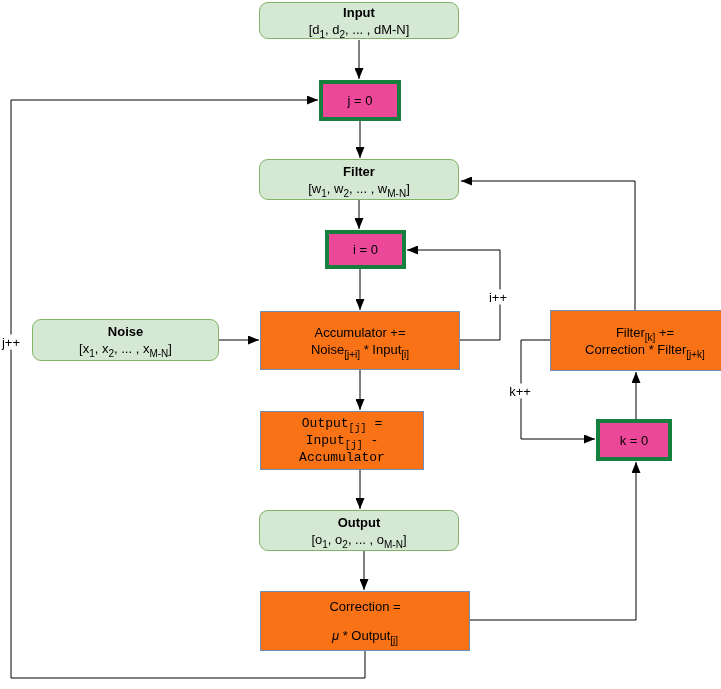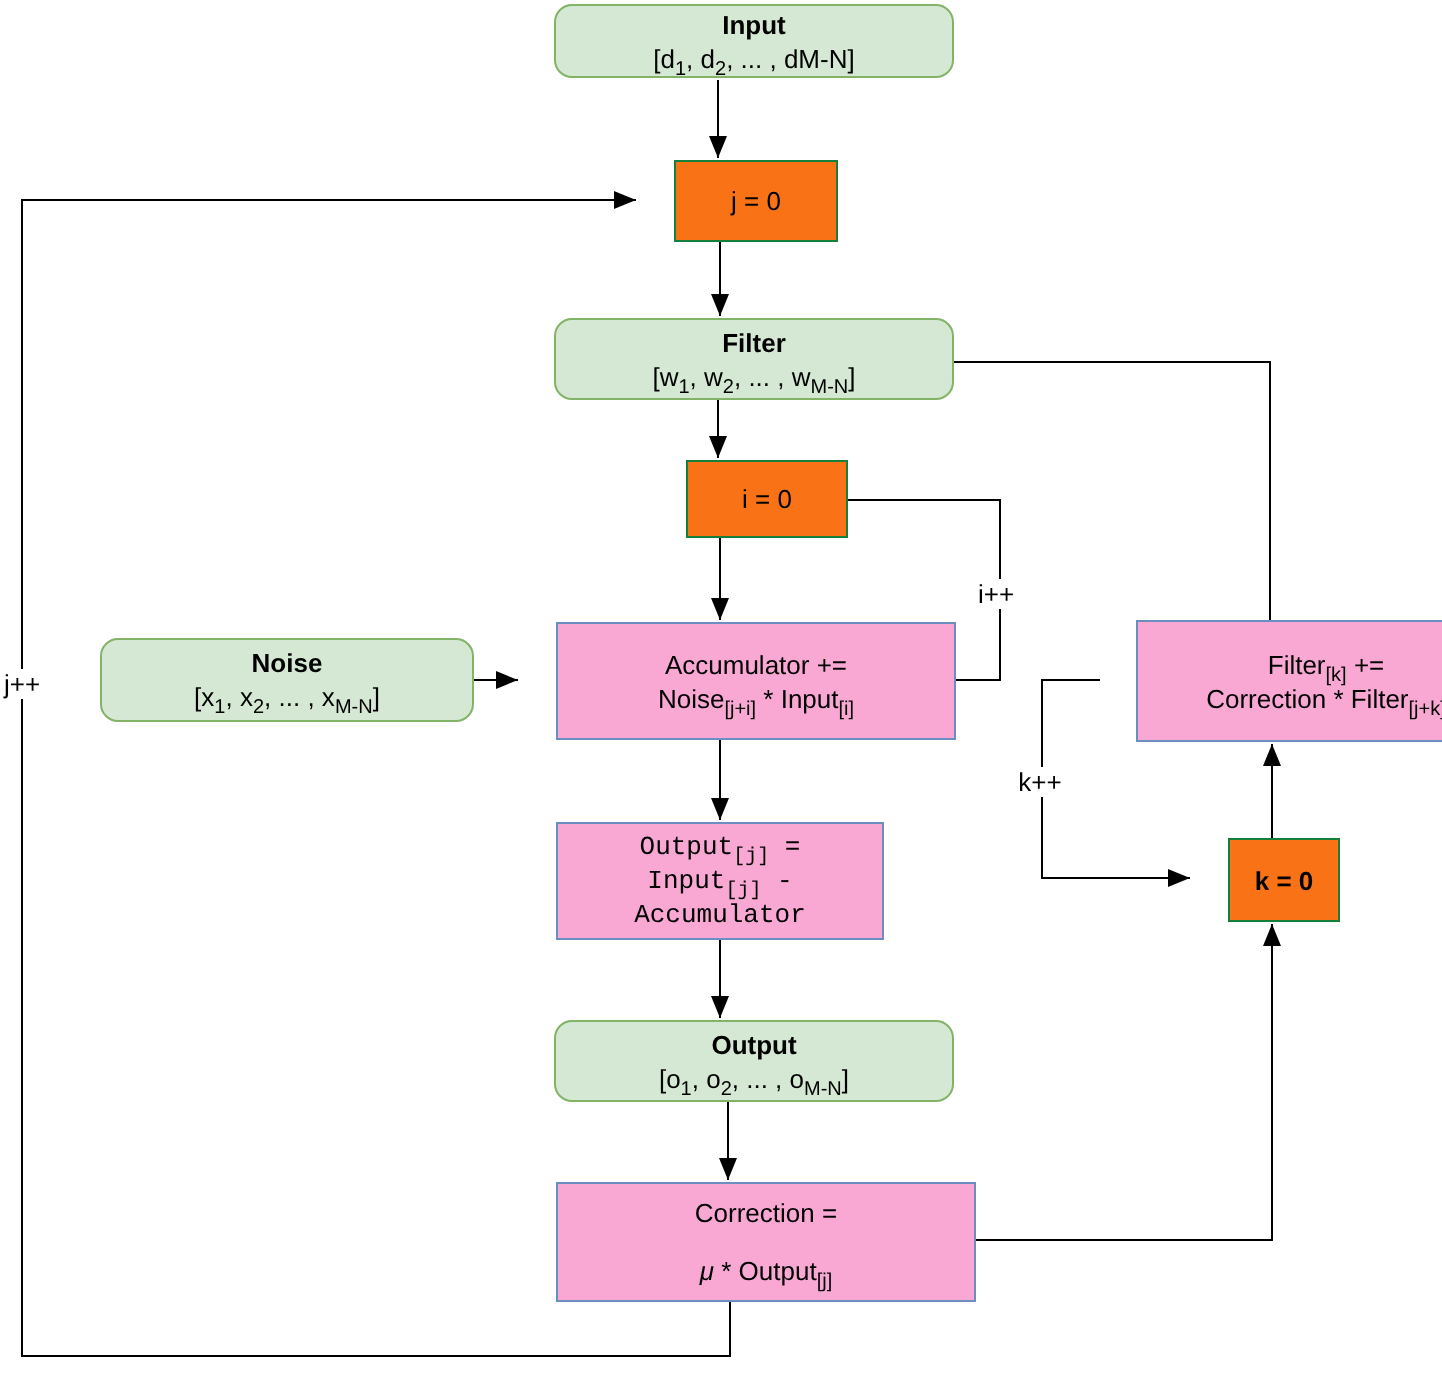--- a/index.html
+++ b/index.html
@@ -17,25 +17,24 @@
   .node {
     position: absolute;
     z-index: 2;
     box-sizing: border-box;
     display: flex;
     flex-direction: column;
     justify-content: center;
     align-items: center;
     text-align: center;
     line-height: 17px;
-    margin-left: 18px;
   }
   .green  { background: #d5e8d4; border: 1px solid #82b366; border-radius: 9px; }
-  .orange { background: #f97316; border: 1px solid #15803d; }
-  .blue   { background: #f9a8d4; border: 1px solid #6c8ebf; text-align: center; }
+  .orange { background: #ec4899; border: 4px solid #15803d; }
+  .blue   { background: #f97316; border: 1px solid #6c8ebf; text-align: center; }
   .node .title { font-weight: bold; }
   sub { font-size: 10px; line-height: 0; }
   .mu { font-style: italic; }
   .loop-label {
     position: absolute;
     z-index: 3;
     background: #ffffff;
     padding: 0 2px;
     transform: translate(-50%, -50%);
     line-height: 15px;
@@ -110,21 +109,21 @@
   <div class="node blue" style="left:260px; top:591px; width:210px; height:60px;gap:12px;">
     <div>Correction =</div>
     <div><span class="mu">μ</span><span> * Output</span><sub>[j]</sub></div>
   </div>
 
   <div class="node blue" style="left:550px; top:310px; width:190px; height:61px;">
     <div><span>Filter</span><sub>[k]</sub><span> +=</span></div>
     <div><span>Correction * Filter</span><sub>[j+k]</sub></div>
   </div>
 
-  <div class="node orange" style="left:596px; top:419px; width:56px; height:42px;font-weight:bold;">
+  <div class="node orange" style="left:596px; top:419px; width:76px; height:42px;">
     <div>k = 0</div>
   </div>
 
   <div class="loop-label" style="left:498px; top:297px;">i++</div>
   <div class="loop-label" style="left:11px; top:342px;">j++</div>
   <div class="loop-label" style="left:520px; top:391px;">k++</div>
 
 </div>
 
 </body></html>

